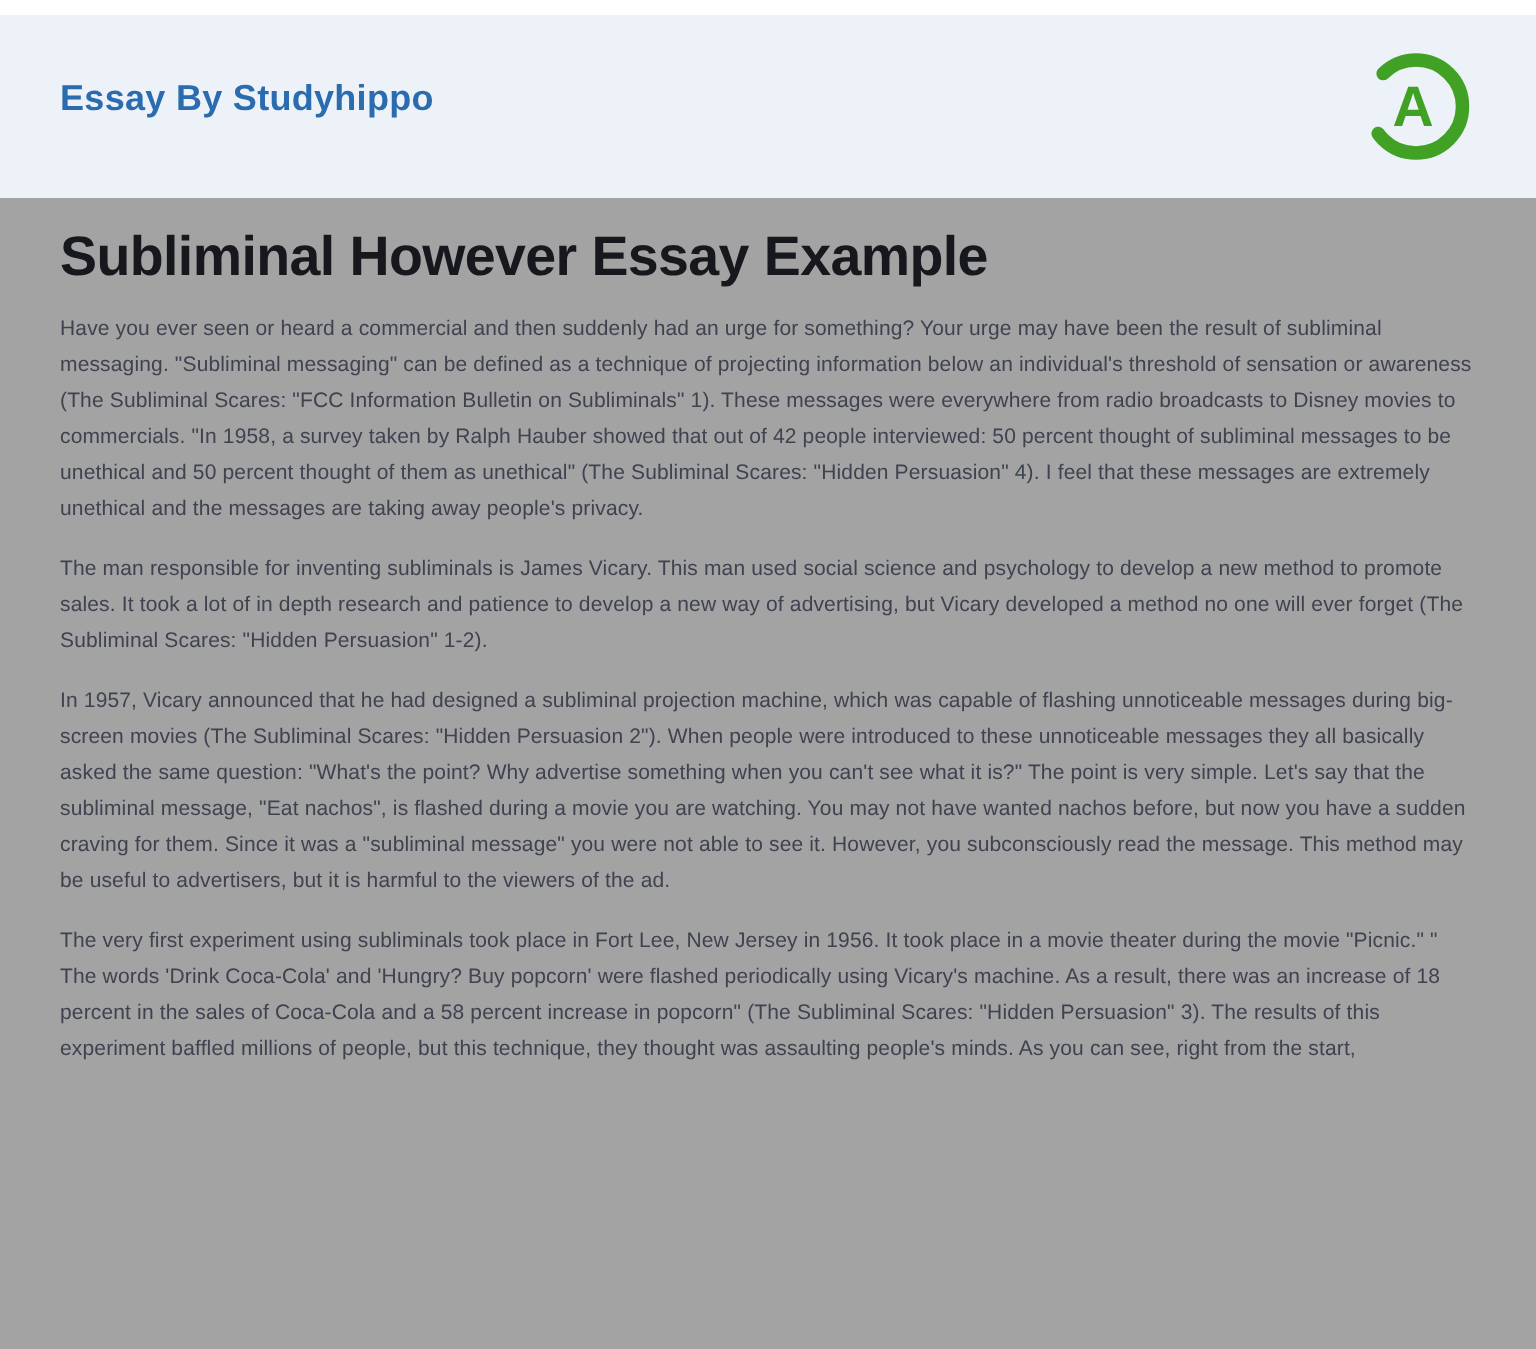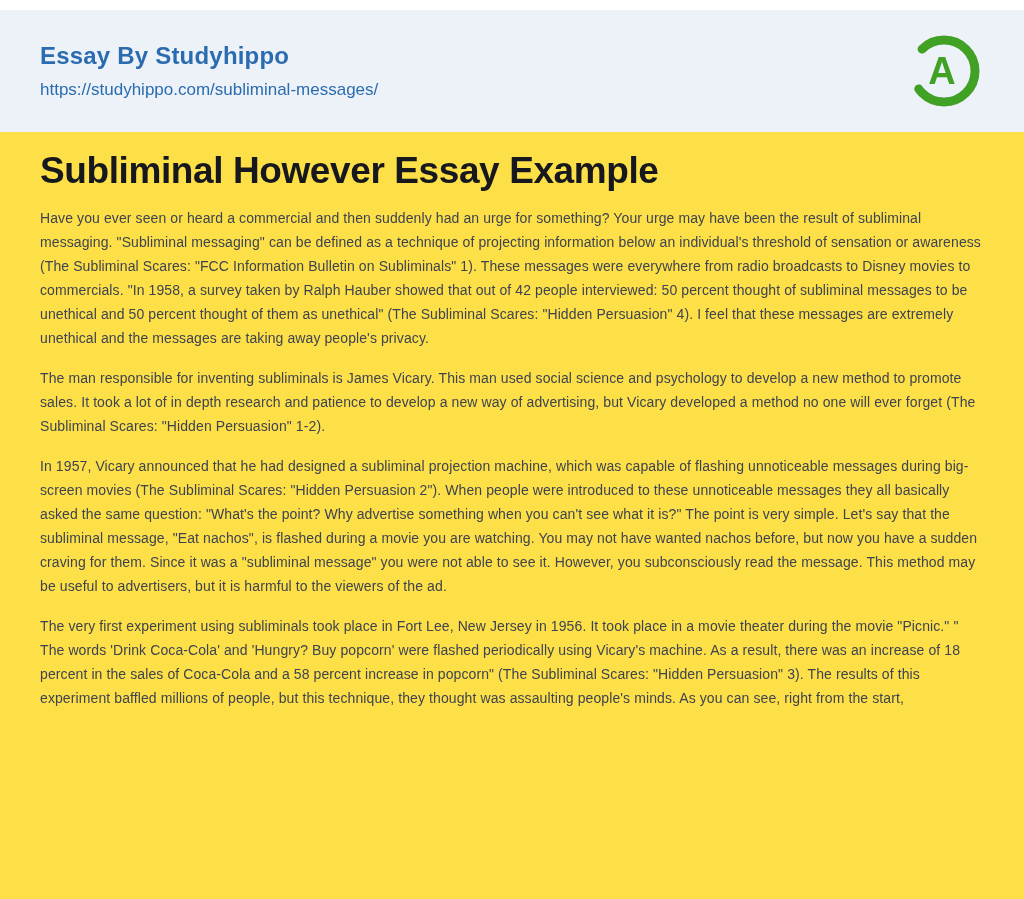--- a/index.html
+++ b/index.html
@@ -4,21 +4,21 @@
 <style>
   * { margin: 0; padding: 0; box-sizing: border-box; }
   html, body {
     width: 1024px;
     background: #ffffff;
     font-family: "Liberation Sans", sans-serif;
   }
   .page {
     width: 1024px;
     height: 899px;
-    background: #fde047;
+    background: #a3a3a3;
     overflow: hidden;
   }
   .top-white-strip {
     height: 10px;
     background: #ffffff;
   }
   .header-band {
     background: #edf2f8;
     height: 122px;
     display: flex;
@@ -62,21 +62,20 @@
 </head>
 <body>
 
 <div class="page">
 
   <div class="top-white-strip"></div>
 
   <div class="header-band">
     <div class="header-text">
       <div class="header-title">Essay By Studyhippo</div>
-      <a class="header-url" href="#">https://studyhippo.com/subliminal-messages/</a>
     </div>
     <div>
       <svg class="logo" viewBox="0 0 80 80">
 
         <circle cx="40" cy="40" r="31" fill="none" stroke="#41a124" stroke-width="9" stroke-linecap="round" stroke-dasharray="151 43.8" transform="rotate(225 40 40)"></circle>
         <text x="38" y="53" text-anchor="middle" font-family="Liberation Sans, sans-serif" font-size="38" font-weight="600" fill="#41a124">A</text>
       </svg>
     </div>
   </div>
 

